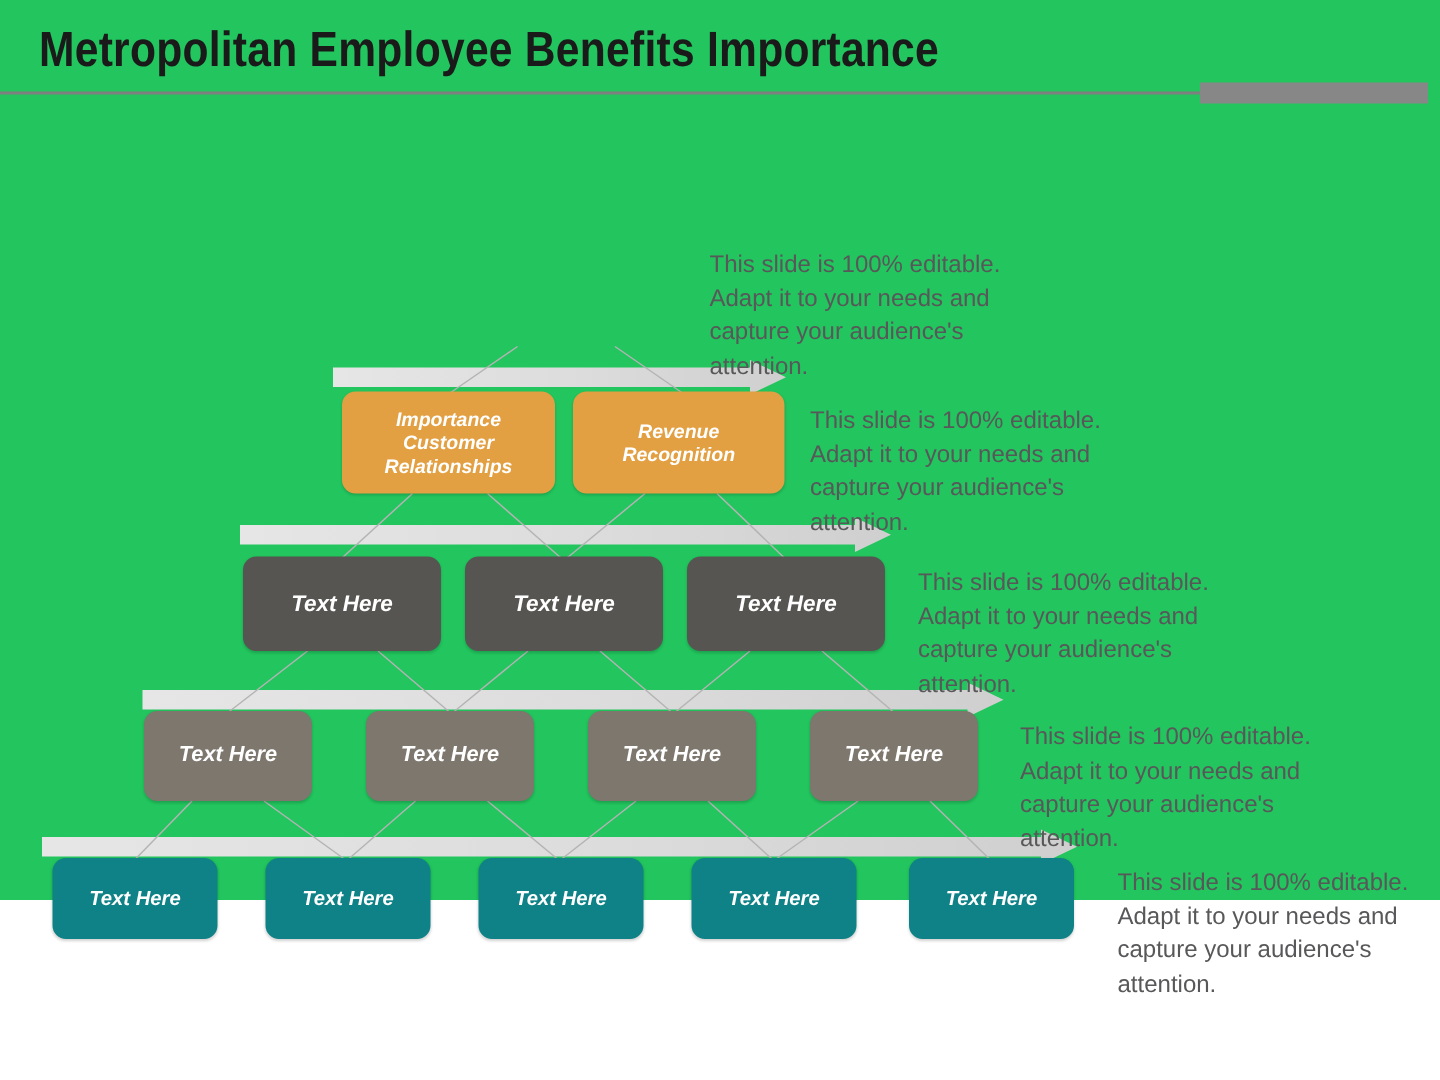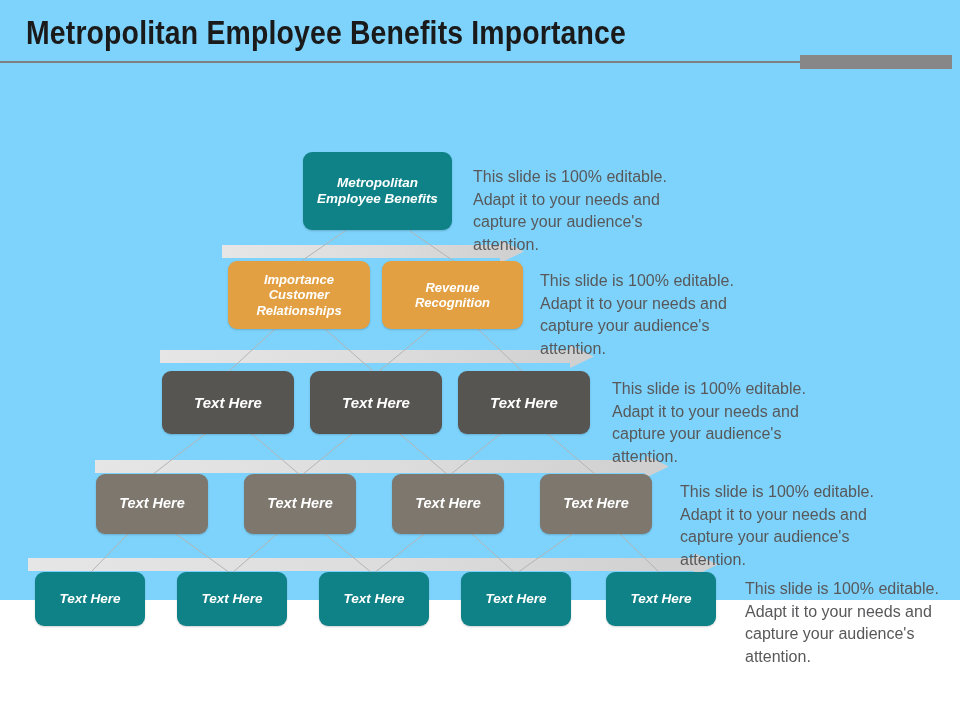--- a/index.html
+++ b/index.html
@@ -2,21 +2,21 @@
 <html><head>
 <meta charset="utf-8">
 <style>
   * { margin:0; padding:0; box-sizing:border-box; }
   html, body {
     width:960px; height:720px;
     background:#ffffff;
     font-family:"Liberation Sans", sans-serif;
     overflow:hidden;
   }
-  #slide { position:relative; width:960px; height:600px; background:#7dd3fc; }
+  #slide { position:relative; width:960px; height:600px; background:#22c55e; }
 
   
   #slide-title {
     position:absolute; left:26px; top:14px;
     font-size:33px; font-weight:700; color:#1a1a1a;
     letter-spacing:0.2px; white-space:nowrap;
     transform:scaleX(0.86); transform-origin:left center;
     font-family:"Liberation Sans", sans-serif;
   }
   #header-rule {
@@ -124,23 +124,20 @@
         <line x1="176" y1="534" x2="230" y2="573"></line>
         <line x1="277" y1="534" x2="232" y2="573"></line>
         <line x1="325" y1="534" x2="372" y2="573"></line>
         <line x1="424" y1="534" x2="374" y2="573"></line>
         <line x1="472" y1="534" x2="515" y2="573"></line>
         <line x1="572" y1="534" x2="517" y2="573"></line>
         <line x1="620" y1="534" x2="660" y2="573"></line>
       </g>
     </svg>
 
-    <div class="node n-teal r1" style="left:303px; top:152px; width:149px; height:78px;">
-      <span>Metropolitan Employee Benefits</span>
-    </div>
     <div class="note" style="left:473px; top:166px; width:195px;">This slide is 100% editable. Adapt it to your needs and capture your audience's attention.</div>
 
     <div class="node n-orange r2" style="left:228px; top:261px; width:142px; height:68px;">
       <span>Importance Customer Relationships</span>
     </div>
     <div class="node n-orange r2" style="left:382px; top:261px; width:141px; height:68px;">
       <span>Revenue Recognition</span>
     </div>
     <div class="note" style="left:540px; top:270px; width:196px;">This slide is 100% editable. Adapt it to your needs and capture your audience's attention.</div>
 

